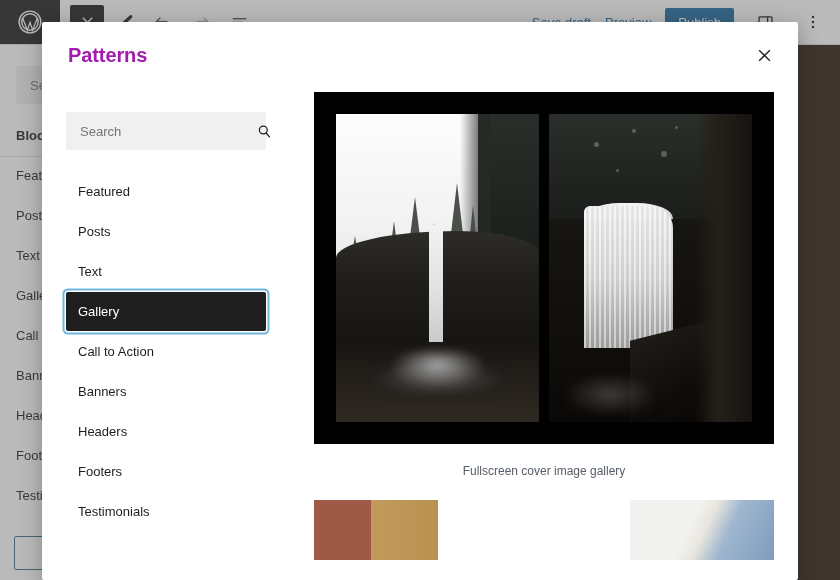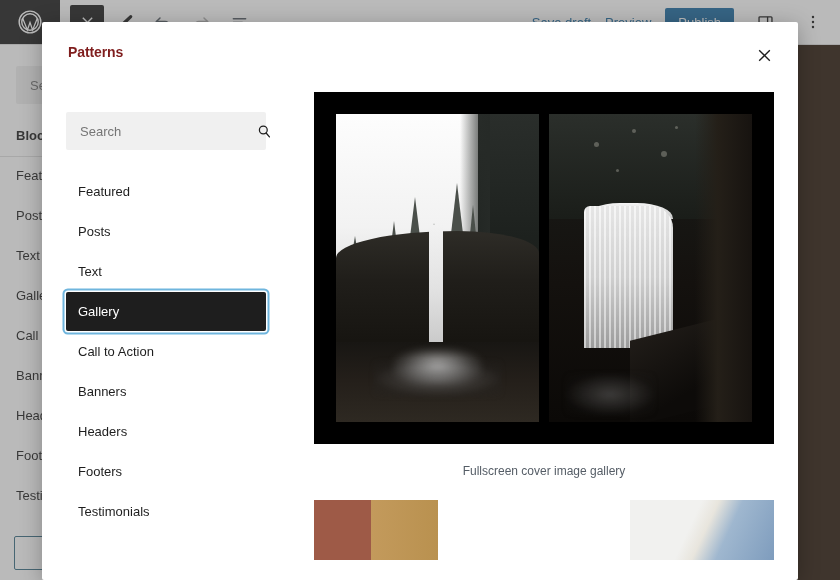--- a/index.html
+++ b/index.html
@@ -192,23 +192,23 @@
   }
 
   .modal-header {
     position: relative;
     height: 70px;
   }
   .modal-title {
     position: absolute;
     left: 26px;
     top: 22px;
-    font-size: 14px;
+    font-size: 20px;
     font-weight: bold;
-    color: #7f1d1d;
+    color: #a21caf;
     letter-spacing: -0.1px;
   }
   .modal-close {
     position: absolute;
     right: 16px;
     top: 15px;
     width: 36px;
     height: 36px;
     display: flex;
     align-items: center;

